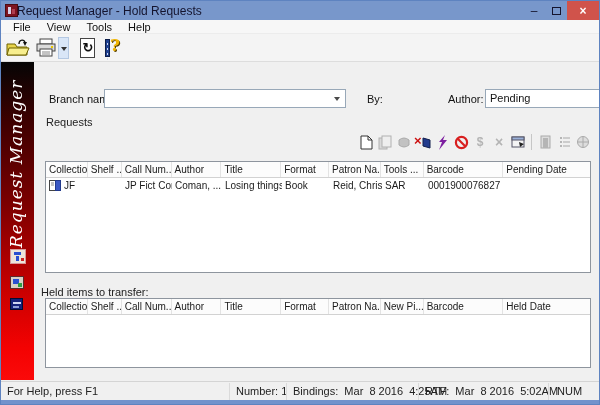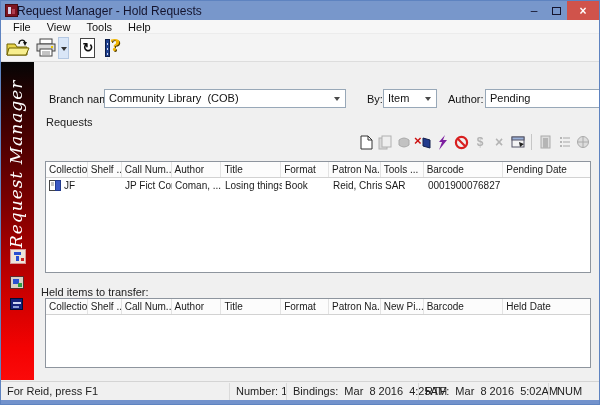--- a/index.html
+++ b/index.html
@@ -192,32 +192,25 @@
     <span class="sb-icon sb-icon-3">
         <i class="g1"></i>
         <i class="g2"></i>
       </span>
   </div>
 
   <div class="content">
 
     <span class="flabel" style="left:15px">Branch name:</span>
     <span class="combo" style="left:70px; width:242px">
-      <span class="combo-text">Community Library  (COB)</span>
       <span class="combo-arrow">
           <span class="tri-down"></span>
         </span>
     </span>
     <span class="flabel" style="left:333px">By:</span>
-    <span class="combo" style="left:349px; width:54px">
-      <span class="combo-text">Item</span>
-      <span class="combo-arrow">
-          <span class="tri-down"></span>
-        </span>
-    </span>
     <span class="flabel" style="left:414px">Author:</span>
     <span class="combo" style="left:451px; width:126px">
       <span class="combo-text">Pending</span>
       <span class="combo-arrow">
           <span class="tri-down"></span>
         </span>
     </span>
 
     <span class="section-label" style="left:12px; top:54px">Requests</span>
 
@@ -334,21 +327,21 @@
         <span class="gh c5">Format</span>
         <span class="gh c6">Patron Na...</span>
         <span class="gh c7">New Pi...</span>
         <span class="gh c8">Barcode</span>
         <span class="gh c9">Held Date</span>
       </div>
     </div>
   </div>
 
   <div class="statusbar">
-    <span class="sb-text" style="left:6px">For Reid, press F1</span>
+    <span class="sb-text" style="left:6px">For Help, press F1</span>
     <span class="sb-sep" style="left:228px"></span>
     <span class="sb-text" style="left:235px">Number: 1</span>
     <span class="sb-sep" style="left:285px"></span>
     <span class="sb-text" style="left:292px; white-space:pre">Bindings:  Mar  8 2016  4:25AM</span>
     <span class="sb-sep" style="left:417px"></span>
     <span class="sb-text" style="left:424px; white-space:pre">RTF:  Mar  8 2016  5:02AM</span>
     <span class="sb-sep" style="left:547px"></span>
     <span class="sb-text" style="left:556px">NUM</span>
   </div>
   <div class="bottom-strip"></div>

